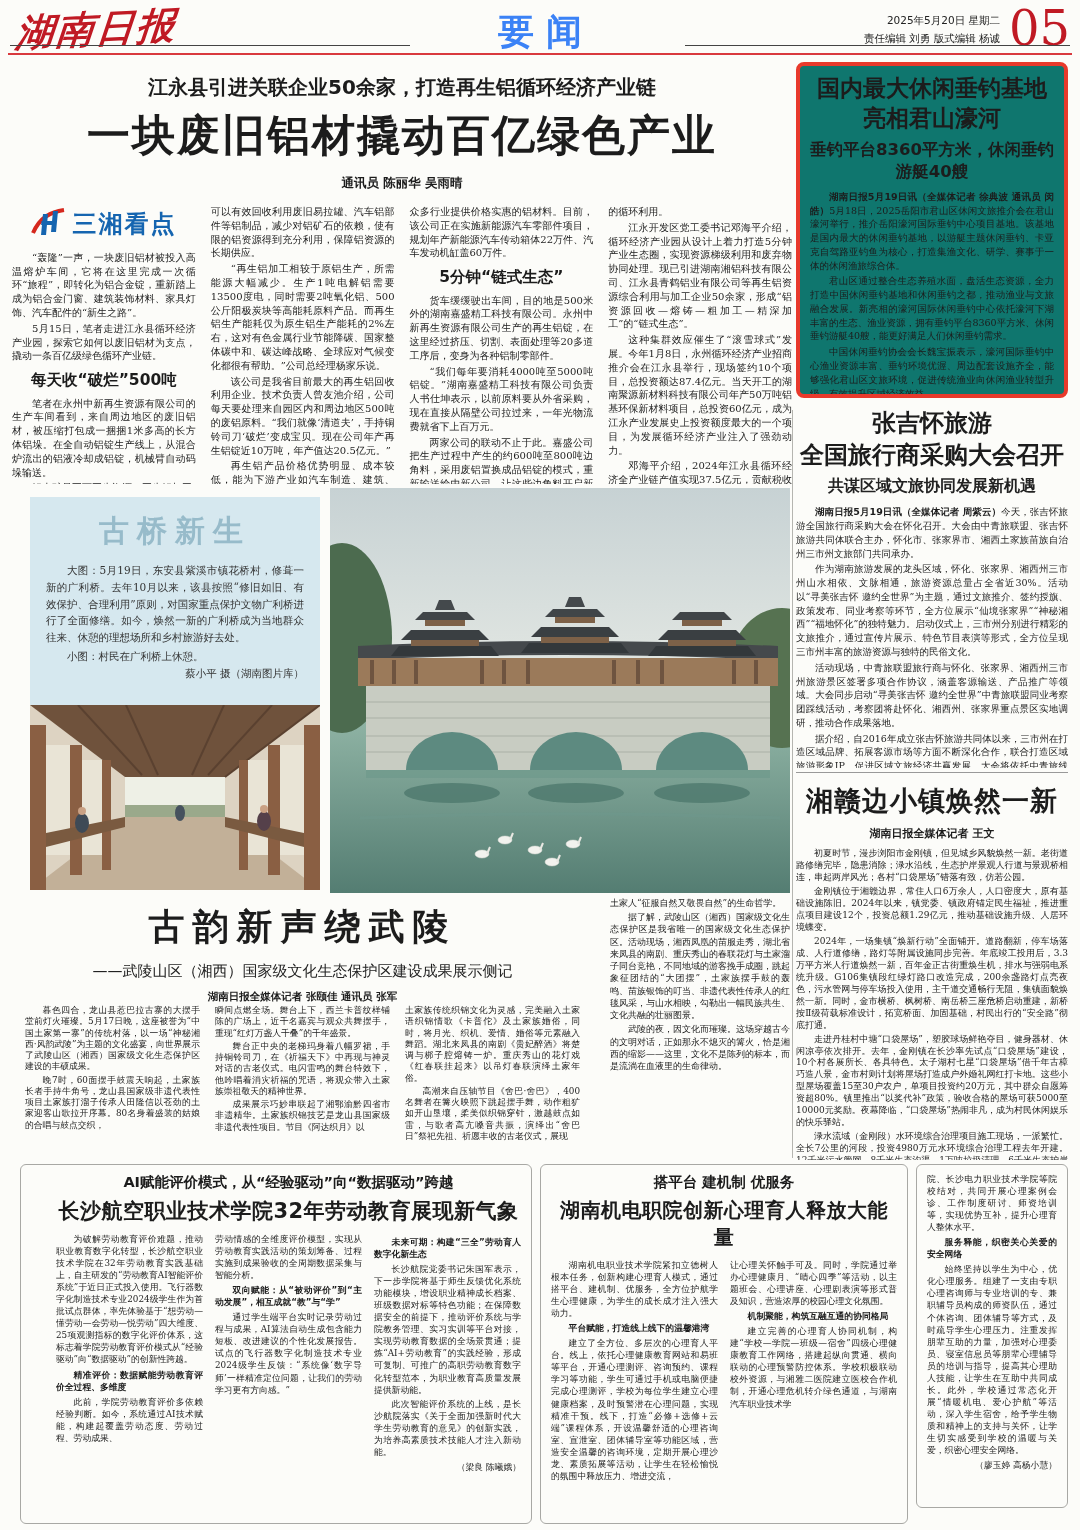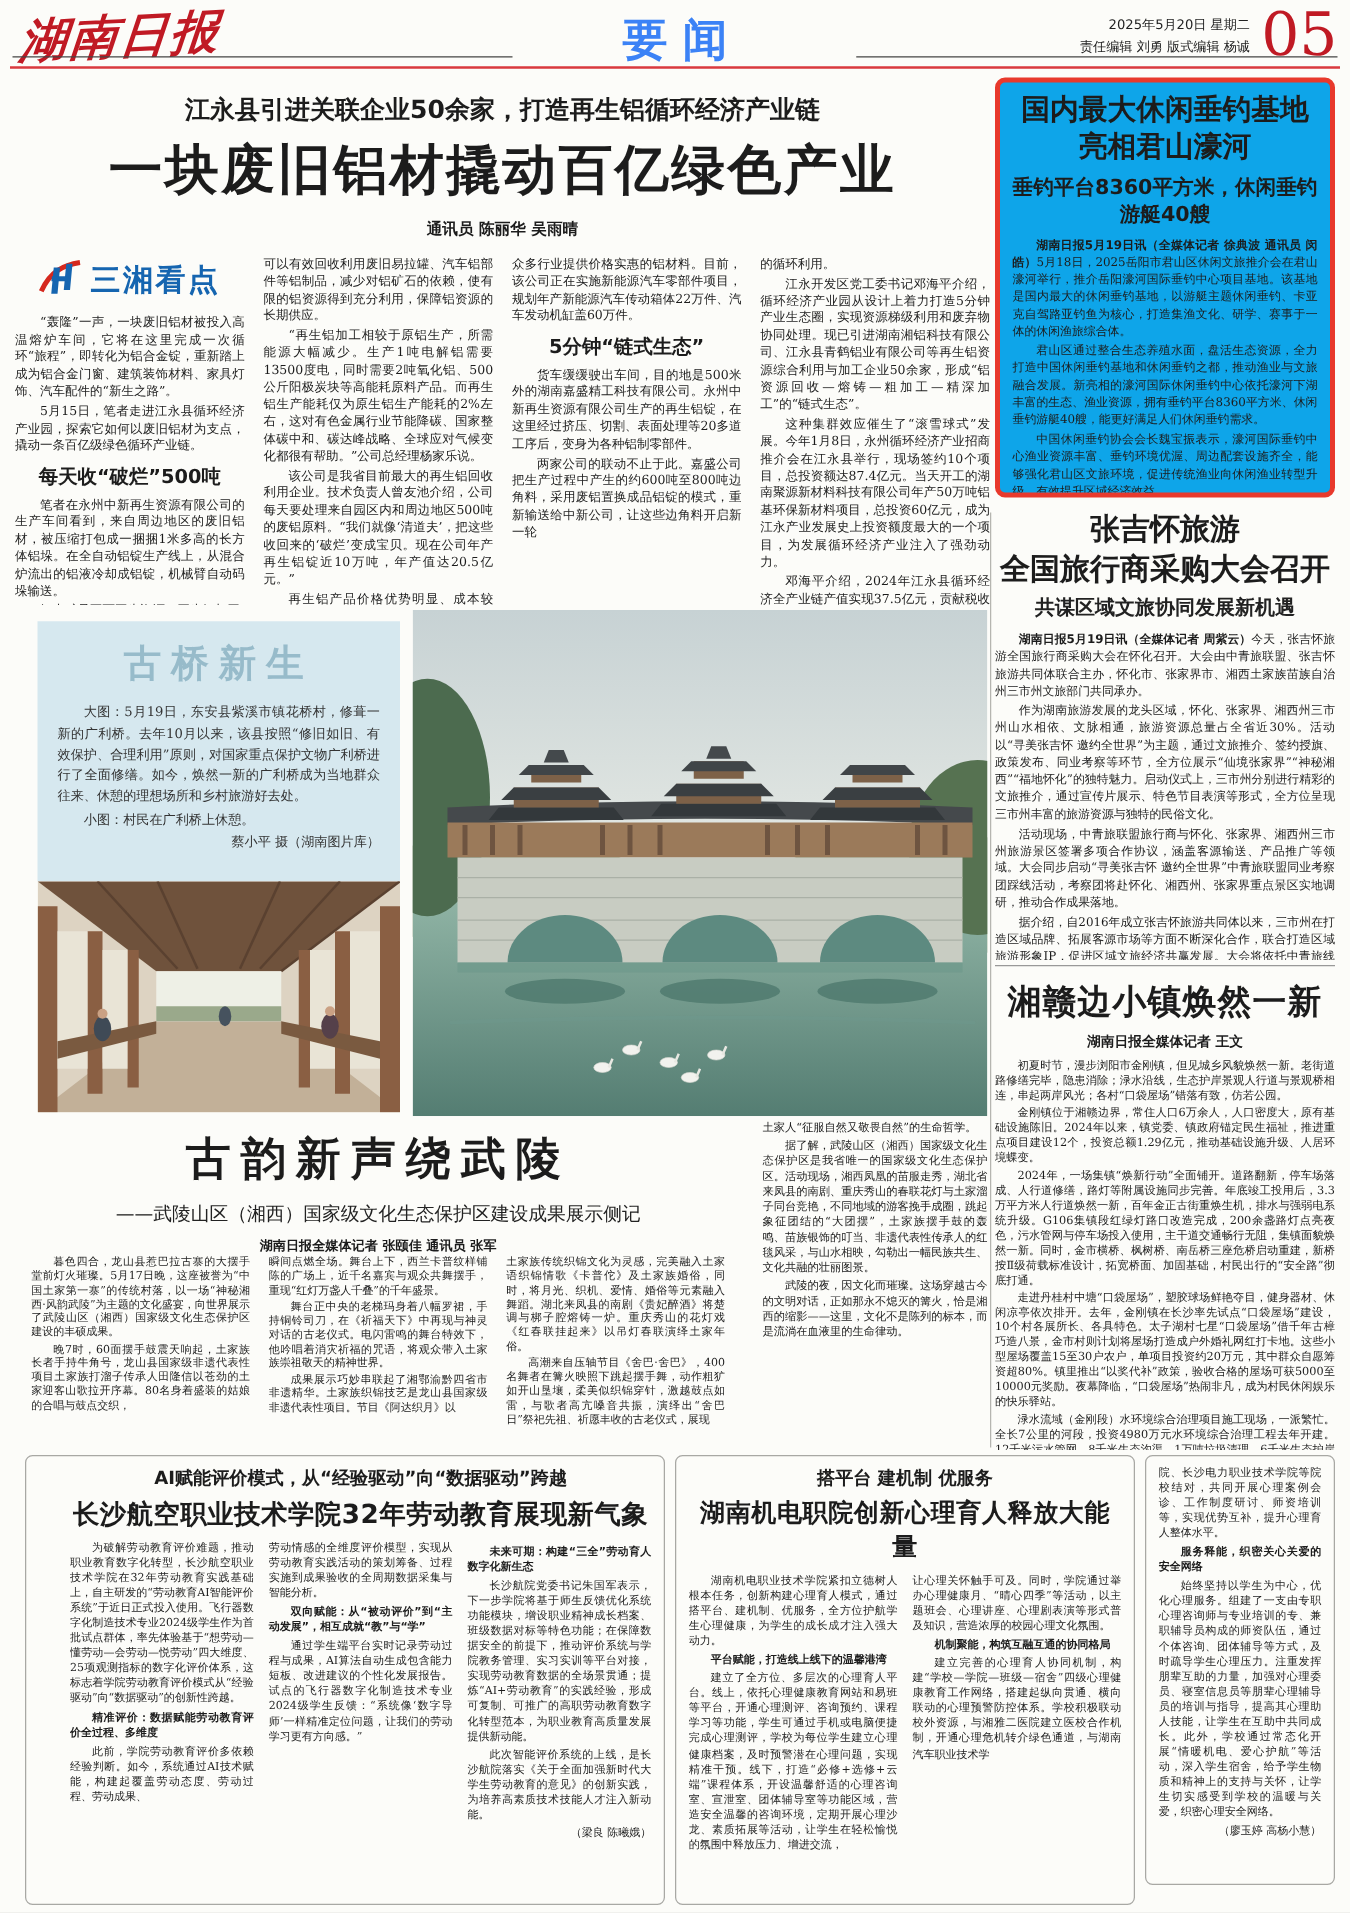--- a/index.html
+++ b/index.html
@@ -26,21 +26,21 @@
   .kicker{text-align:center;font:600 20px "DejaVu Sans",sans-serif;padding-top:12px;}
   .headline{text-align:center;font:bold 43px "DejaVu Sans",sans-serif;letter-spacing:2px;margin-top:6px;}
   .byline{text-align:center;font:bold 12.5px "DejaVu Sans",sans-serif;margin-top:10px;}
   .cols{display:flex;gap:15px;margin-top:13px;height:300px;overflow:hidden;}
   .col{flex:1;font-size:10px;line-height:1.38;}
   .col .hsub{font-size:15.5px;margin:7px 0 5px;}
   .brand{display:flex;align-items:center;justify-content:center;gap:7px;margin:2px 0 10px;}
   .brand-text{font:bold 24px "DejaVu Sans",sans-serif;color:#1565b0;letter-spacing:2px;}
   
   .fish{position:absolute;left:796px;top:62px;width:272px;height:336px;border:4px solid #e8392c;
-        border-radius:8px;background:#0ea5e9;padding:8px 10px;box-sizing:border-box;overflow:hidden;}
+        border-radius:8px;background:#0f766e;padding:8px 10px;box-sizing:border-box;overflow:hidden;}
   .fish-t{font:bold 23px "DejaVu Sans",sans-serif;text-align:center;line-height:1.3;}
   .fish-s{font:600 16.5px "DejaVu Sans",sans-serif;text-align:center;margin:5px 0 7px;}
   .fish .p{font-size:9.5px;line-height:1.45;}
   .lead{font-weight:bold;font-family:"DejaVu Sans",sans-serif;}
   
   .zjh{position:absolute;left:796px;top:408px;width:272px;height:360px;overflow:hidden;}
   .zjh-t{font:bold 24px "DejaVu Sans",sans-serif;text-align:center;line-height:1.32;}
   .zjh-s{font:600 16px "DejaVu Sans",sans-serif;text-align:center;margin:5px 0 8px;color:#222;}
   .zjh .p{font-size:9.5px;line-height:1.45;}
   .xgb{position:absolute;left:796px;top:772px;width:272px;height:388px;border-top:1px solid #999;
@@ -110,27 +110,28 @@
         </div>
         <p class="p">“轰隆”一声，一块废旧铝材被投入高温熔炉车间，它将在这里完成一次循环“旅程”，即转化为铝合金锭，重新踏上成为铝合金门窗、建筑装饰材料、家具灯饰、汽车配件的“新生之路”。</p>
         <p class="p">5月15日，笔者走进江永县循环经济产业园，探索它如何以废旧铝材为支点，撬动一条百亿级绿色循环产业链。</p>
         <div class="hsub">每天收“破烂”500吨</div>
         <p class="p">笔者在永州中新再生资源有限公司的生产车间看到，来自周边地区的废旧铝材，被压缩打包成一捆捆1米多高的长方体铝垛。在全自动铝锭生产线上，从混合炉流出的铝液冷却成铝锭，机械臂自动码垛输送。</p>
         <p class="p">铝土矿是不可再生资源，再生铝加工</p>
       </div>
       <div class="col">
         <p class="p" style="text-indent:0">可以有效回收利用废旧易拉罐、汽车铝部件等铝制品，减少对铝矿石的依赖，使有限的铝资源得到充分利用，保障铝资源的长期供应。</p>
         <p class="p">“再生铝加工相较于原铝生产，所需能源大幅减少。生产1吨电解铝需要13500度电，同时需要2吨氧化铝、500公斤阳极炭块等高能耗原料产品。而再生铝生产能耗仅为原生铝生产能耗的2%左右，这对有色金属行业节能降碳、国家整体碳中和、碳达峰战略、全球应对气候变化都很有帮助。”公司总经理杨家乐说。</p>
-        <p class="p">该公司是我省目前最大的再生铝回收利用企业。技术负责人曾友池介绍，公司每天要处理来自园区内和周边地区500吨的废铝原料。“我们就像‘清道夫’，把这些收回来的‘破烂’变成宝贝。现在公司年产再生铝锭近10万吨，年产值达20.5亿元。”</p>
+        <p class="p">该公司是我省目前最大的再生铝回收利用企业。技术负责人曾友池介绍，公司每天要处理来自园区内和周边地区500吨的废铝原料。“我们就像‘清道夫’，手持铜铃司刀‘破烂’变成宝贝。现在公司年产再生铝锭近10万吨，年产值达20.5亿元。”</p>
         <p class="p">再生铝产品价格优势明显、成本较低，能为下游产业如汽车制造、建筑、3C电子等</p>
       </div>
       <div class="col">
         <p class="p" style="text-indent:0">众多行业提供价格实惠的铝材料。目前，该公司正在实施新能源汽车零部件项目，规划年产新能源汽车传动箱体22万件、汽车发动机缸盖60万件。</p>
         <div class="hsub">5分钟“链式生态”</div>
         <p class="p">货车缓缓驶出车间，目的地是500米外的湖南嘉盛精工科技有限公司。永州中新再生资源有限公司生产的再生铝锭，在这里经过挤压、切割、表面处理等20多道工序后，变身为各种铝制零部件。</p>
+        <p class="p">“我们每年要消耗4000吨至5000吨铝锭。”湖南嘉盛精工科技有限公司负责人书仕坤表示，以前原料要从外省采购，现在直接从隔壁公司拉过来，一年光物流费就省下上百万元。</p>
         <p class="p">两家公司的联动不止于此。嘉盛公司把生产过程中产生的约600吨至800吨边角料，采用废铝置换成品铝锭的模式，重新输送给中新公司，让这些边角料开启新一轮</p>
       </div>
       <div class="col">
         <p class="p" style="text-indent:0">的循环利用。</p>
         <p class="p">江永开发区党工委书记邓海平介绍，循环经济产业园从设计上着力打造5分钟产业生态圈，实现资源梯级利用和废弃物协同处理。现已引进湖南湘铝科技有限公司、江永县青鹤铝业有限公司等再生铝资源综合利用与加工企业50余家，形成“铝资源回收—熔铸—粗加工—精深加工”的“链式生态”。</p>
         <p class="p">这种集群效应催生了“滚雪球式”发展。今年1月8日，永州循环经济产业招商推介会在江永县举行，现场签约10个项目，总投资额达87.4亿元。当天开工的湖南聚源新材料科技有限公司年产50万吨铝基环保新材料项目，总投资60亿元，成为江永产业发展史上投资额度最大的一个项目，为发展循环经济产业注入了强劲动力。</p>
         <p class="p">邓海平介绍，2024年江永县循环经济全产业链产值实现37.5亿元，贡献税收1.8亿元。预计到2025年底，产值将突破100亿元。</p>
       </div>
     </div>
   </div>

